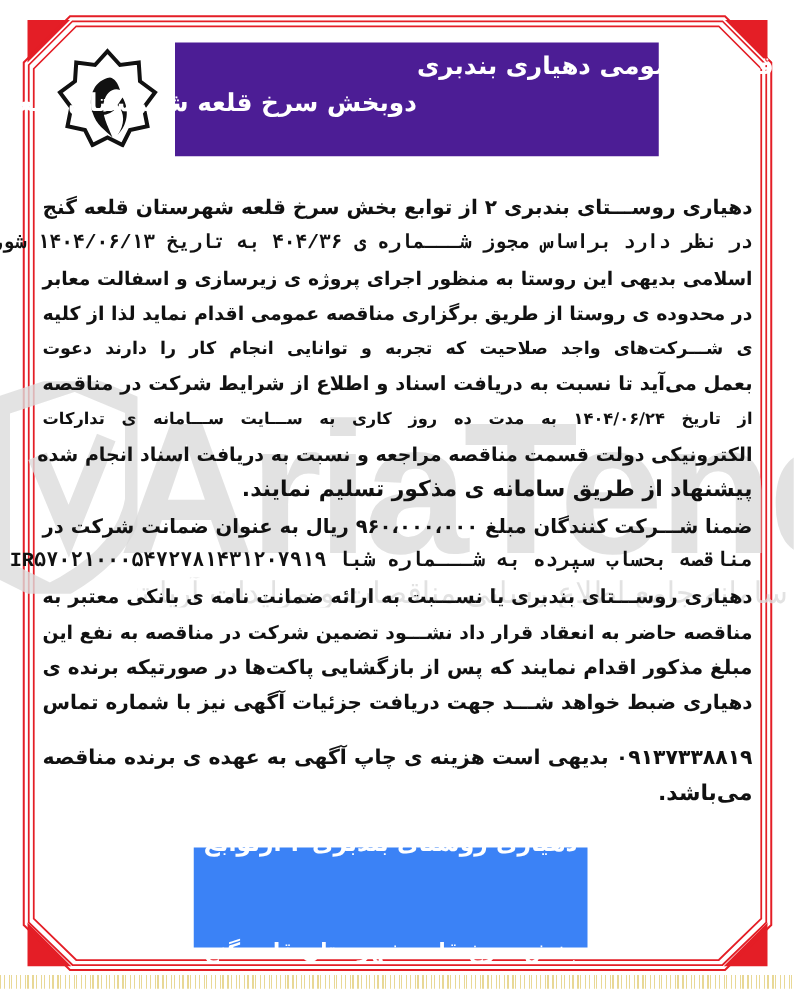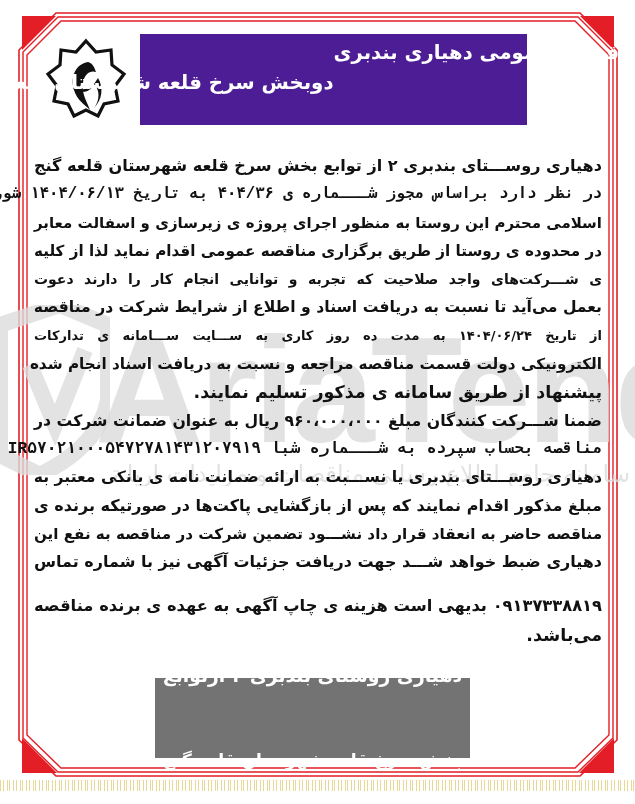--- a/index.html
+++ b/index.html
@@ -34,21 +34,21 @@
     direction: rtl; text-align: justify; text-align-last: right;
   }
   .body-line {
     display: block; font-family: "DejaVu Sans", sans-serif; font-weight: bold;
     font-size: 17.5px; line-height: 28.3px; color: #111111; white-space: nowrap;
     text-align: justify; text-align-last: justify; overflow: visible;
   }
   .body-line.last { text-align-last: right; }
   .footer-box {
     position: absolute; left: 155px; top: 678px; width: 315px; height: 80px;
-    background: #737373; z-index: 3; display: flex; flex-direction: column;
+    background: #3b82f6; z-index: 3; display: flex; flex-direction: column;
     justify-content: center; align-items: center; direction: rtl; gap: 40px;
   }
   .footer-line {
     color: #ffffff; font-family: "DejaVu Sans", sans-serif; font-weight: bold;
     font-size: 21px; line-height: 29px; white-space: nowrap; letter-spacing: -0.5px;
   }
   .stripe {
     position: absolute; left: 0; top: 780px; width: 635px; height: 11px; z-index: 2;
     background: repeating-linear-gradient(90deg,
       #e6d48a 0px, #e6d48a 1px, transparent 1px, transparent 3px,
@@ -90,32 +90,32 @@
 </svg>
 
 <div class="header-box">
   <div class="header-line" style="display: inline-block; font-size: 19.6px;">آگهی مناقصه‌ی عمومی دهیاری بندبری</div>
   <div class="header-line" style="display: inline-block; font-size: 19.76px; margin-top: 30px;">دوبخش سرخ قلعه شهرستان قلعه گنج</div>
 </div>
 
 <div class="body-text">
   <span class="body-line" style="display: block; font-size: 16.08px;">دهیاری روســـتای بندبری ۲ از توابع بخش سرخ قلعه شهرستان قلعه گنج</span>
   <span class="body-line" style="display: block; font-size: 15.58px; font-family: Liberation Mono, monospace;">در نظر دارد براساس مجوز شـــماره ی ۴۰۴/۳۶ به تاریخ ۱۴۰۴/۰۶/۱۳ شورای</span>
-  <span class="body-line" style="display: block; font-size: 14.99px;">اسلامی محترم این روستا به منظور اجرای پروژه ی زیرسازی و اسفالت معابر</span>
+  <span class="body-line" style="display: block; font-size: 14.99px;">اسلامی بدیهی این روستا به منظور اجرای پروژه ی زیرسازی و اسفالت معابر</span>
   <span class="body-line" style="display: block; font-size: 15.18px;">در محدوده ی روستا از طریق برگزاری مناقصه عمومی اقدام نماید لذا از کلیه</span>
   <span class="body-line" style="display: block; font-size: 14px;">ی شـــرکت‌های واجد صلاحیت که تجربه و توانایی انجام کار را دارند دعوت</span>
   <span class="body-line" style="display: block; font-size: 15.63px;">بعمل می‌آید تا نسبت به دریافت اسناد و اطلاع از شرایط شرکت در مناقصه</span>
   <span class="body-line" style="display: block; font-size: 13px;">از تاریخ ۱۴۰۴/۰۶/۲۴ به مدت ده روز کاری به ســـایت ســـامانه ی تدارکات</span>
   <span class="body-line" style="display: block; font-size: 15.22px;">الکترونیکی دولت قسمت مناقصه مراجعه و نسبت به دریافت اسناد انجام شده</span>
   <span class="body-line last" style="display: block;">پیشنهاد از طریق سامانه ی مذکور تسلیم نمایند.</span>
   <span class="body-line" style="display: block; font-size: 15.68px;">ضمنا شـــرکت کنندگان مبلغ ۹۶۰،۰۰۰،۰۰۰ ریال به عنوان ضمانت شرکت در</span>
   <span class="body-line" style="display: block; font-size: 16.19px; font-family: Liberation Mono, monospace;">مناقصه بحساب سپرده به شـــماره شبا IR۵۷۰۲۱۰۰۰۵۴۷۲۷۸۱۴۳۱۲۰۷۹۱۹</span>
   <span class="body-line" style="display: block; font-size: 15.63px;">دهیاری روســـتای بندبری یا نســـبت به ارائه ضمانت نامه ی بانکی معتبر به</span>
+  <span class="body-line" style="display: block; font-size: 15.13px;">مناقصه حاضر به انعقاد قرار داد نشـــود تضمین شرکت در مناقصه به نفع این</span>
   <span class="body-line" style="display: block; font-size: 16.03px;">مبلغ مذکور اقدام نمایند که پس از بازگشایی پاکت‌ها در صورتیکه برنده ی</span>
-  <span class="body-line" style="display: block; font-size: 15.13px;">مناقصه حاضر به انعقاد قرار داد نشـــود تضمین شرکت در مناقصه به نفع این</span>
   <span class="body-line" style="display: block; font-size: 15.98px;">دهیاری ضبط خواهد شـــد جهت دریافت جزئیات آگهی نیز با شماره تماس</span>
   <span class="body-line" style="display: block; font-size: 16.3px; margin-top: 16px;">۰۹۱۳۷۳۳۸۸۱۹ بدیهی است هزینه ی چاپ آگهی به عهده ی برنده مناقصه</span>
   <span class="body-line last" style="display: block;">می‌باشد.</span>
 </div>
 
 <div class="footer-box">
   <div class="footer-line" style="display: inline-block; font-size: 18.74px;">دهیاری روستای بندبری ۲ ازتوابع</div>
   <div class="footer-line" style="display: inline-block; font-size: 16.97px; margin-top: 16px;">بخش سرخ قلعه شهرستان قلعه گنج</div>
 </div>
 

